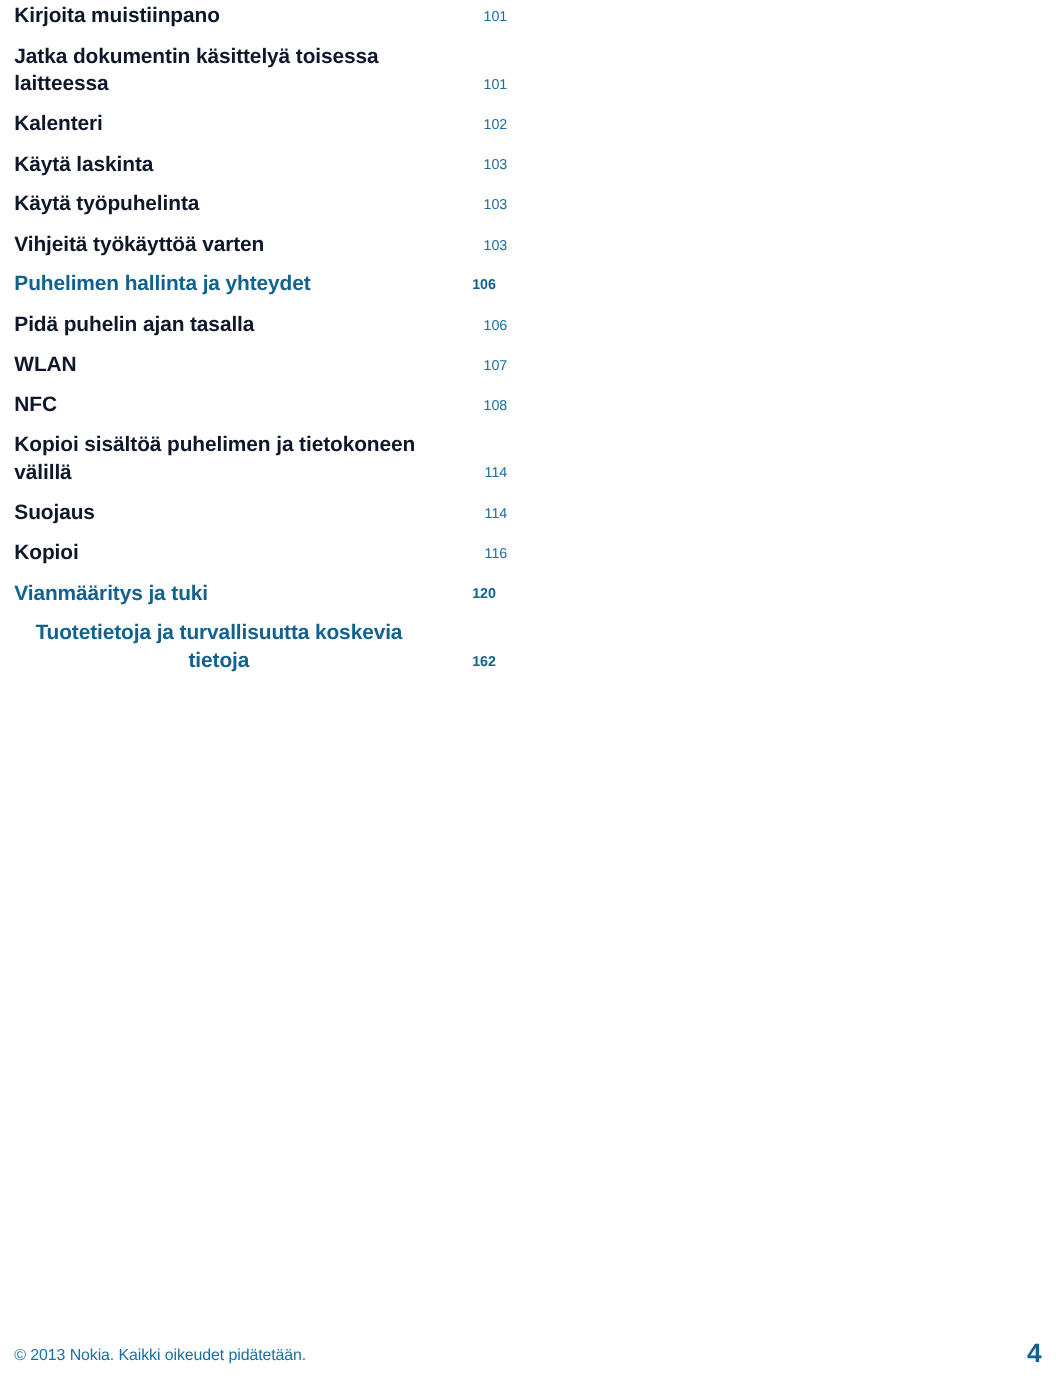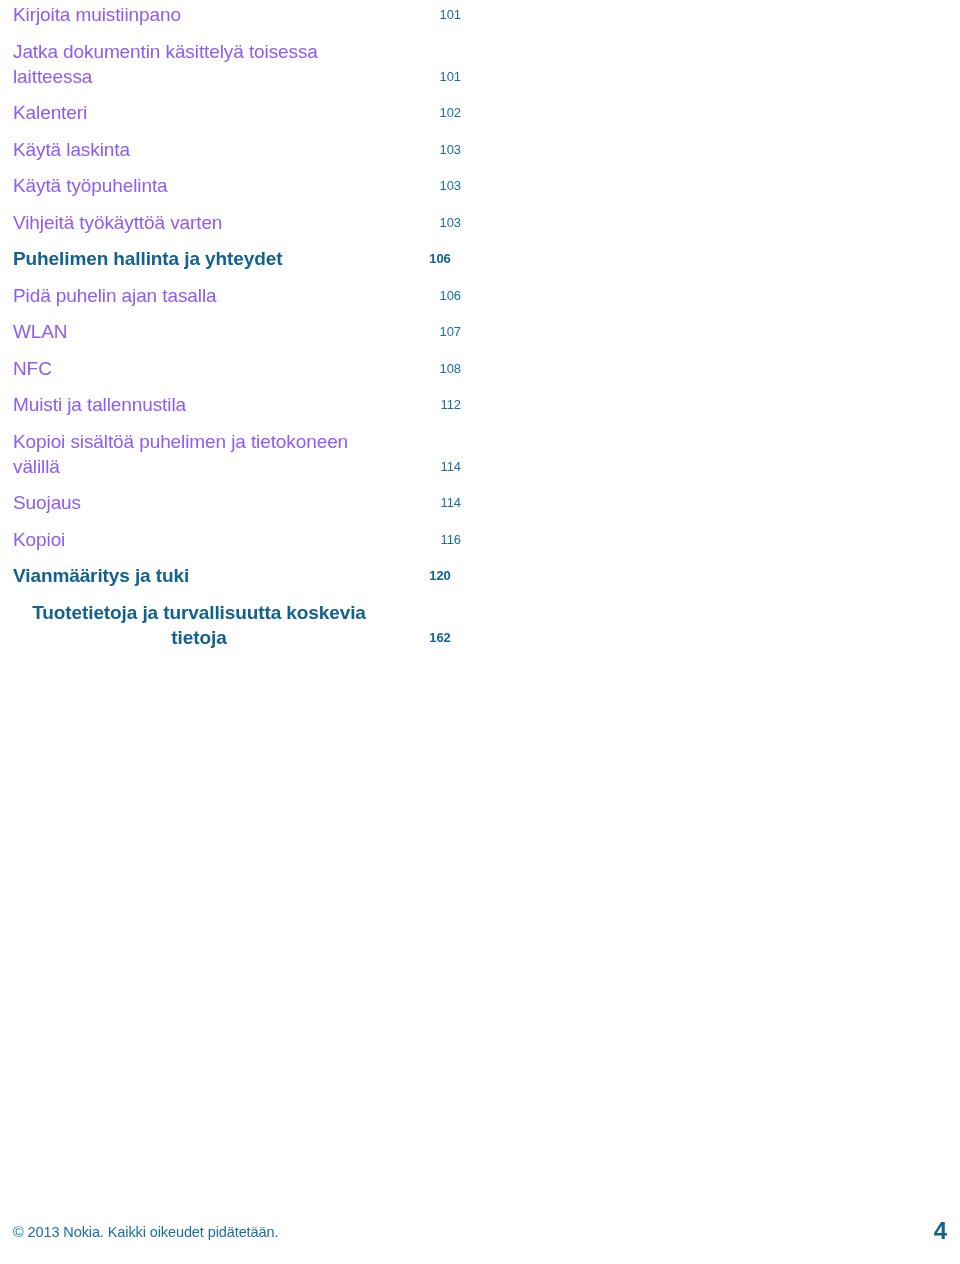--- a/index.html
+++ b/index.html
@@ -28,24 +28,25 @@
   .toc-entry {
     display: flex;
     align-items: flex-end;
     justify-content: space-between;
     margin-bottom: 11.5px;
   }
 
   .toc-title {
     font-size: 19px;
     line-height: 25px;
-    color: #8b5cf6;
+    color: #0f172a;
     letter-spacing: -0.1px;
     max-width: 372px;
     text-align: left;
+    font-weight: bold;
   }
 
   .toc-page {
     font-size: 13px;
     line-height: 25px;
     color: #1a6ea3;
     letter-spacing: -0.1px;
     text-align: right;
     min-width: 42px;
     white-space: nowrap;
@@ -127,24 +128,20 @@
     </div>
     <div class="toc-entry">
       <div class="toc-title">WLAN</div>
       <div class="toc-page">107</div>
     </div>
     <div class="toc-entry">
       <div class="toc-title">NFC</div>
       <div class="toc-page">108</div>
     </div>
     <div class="toc-entry">
-      <div class="toc-title">Muisti ja tallennustila</div>
-      <div class="toc-page">112</div>
-    </div>
-    <div class="toc-entry">
       <div class="toc-title">Kopioi sisältöä puhelimen ja tietokoneen välillä</div>
       <div class="toc-page">114</div>
     </div>
     <div class="toc-entry">
       <div class="toc-title">Suojaus</div>
       <div class="toc-page">114</div>
     </div>
     <div class="toc-entry">
       <div class="toc-title">Kopioi</div>
       <div class="toc-page">116</div>

